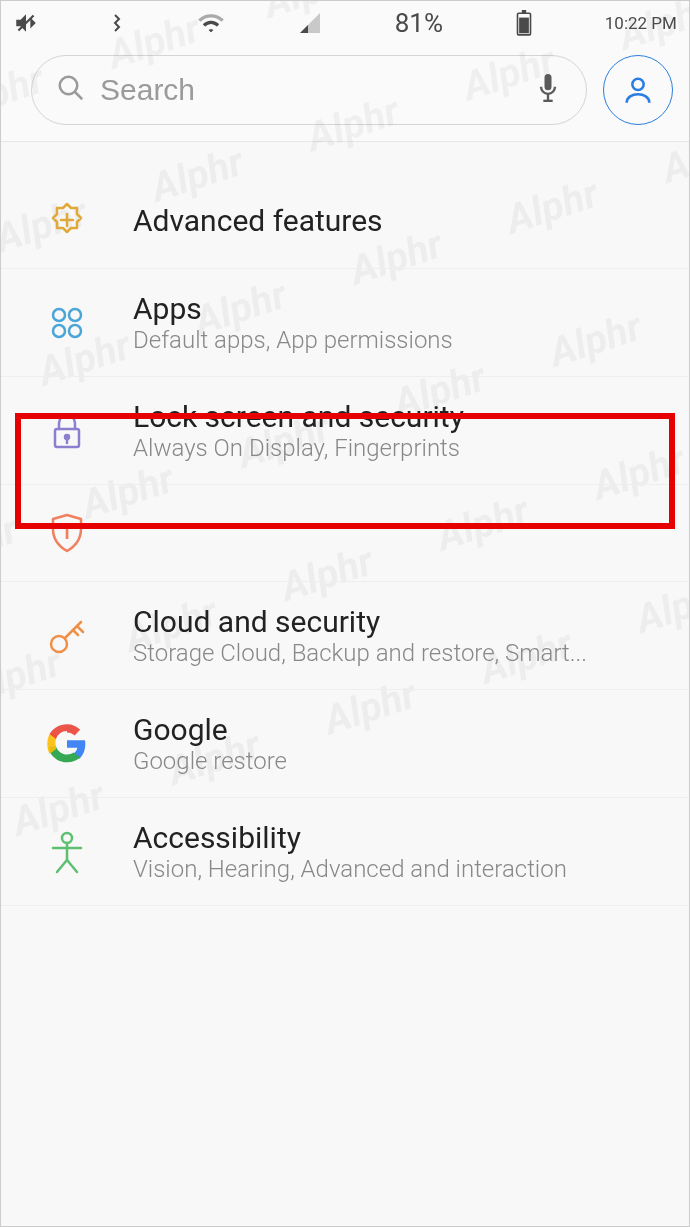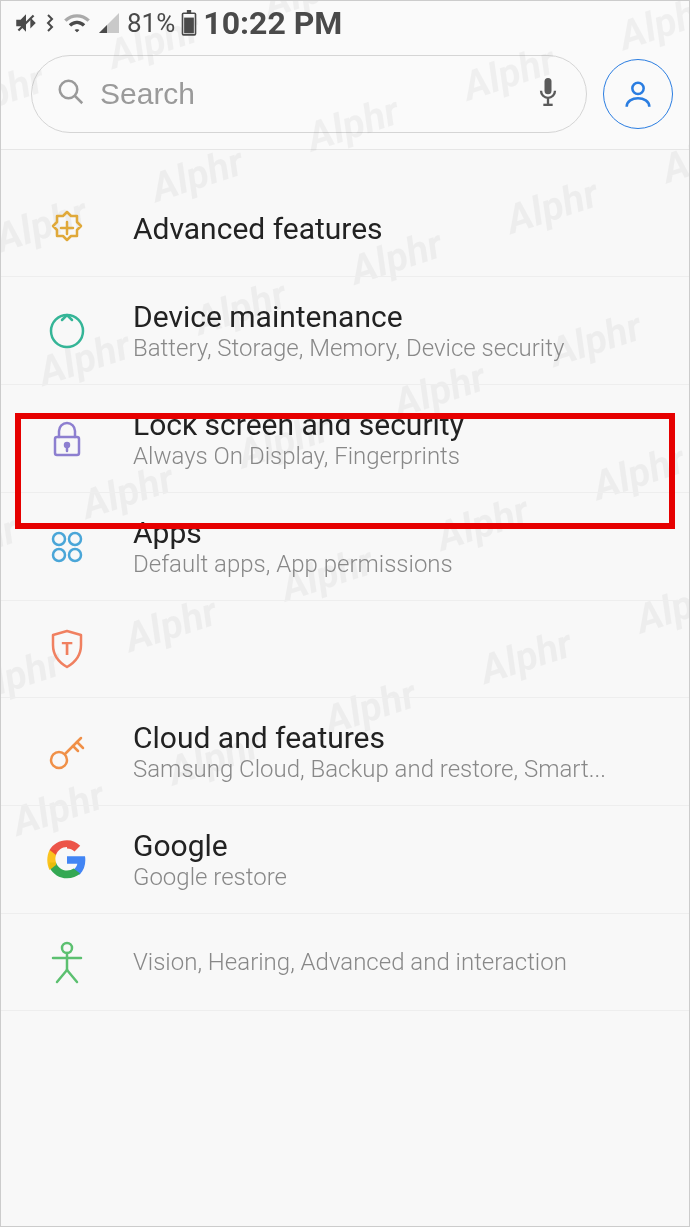--- a/index.html
+++ b/index.html
@@ -8,40 +8,40 @@
   height: 1227px;
   background: #f8f8f8;
   font-family: -apple-system, "Segoe UI", Roboto, sans-serif;
   position: relative;
   overflow: hidden;
   border: 1px solid #ccc;
 }
 .status-bar {
   height: 44px;
   display: flex;
-  justify-content: flex-start;
+  justify-content: space-between;
   align-items: center;
   padding: 0 12px;
   font-size: 26px;
   color: #4a4a4a;
   gap: 6px;
   background: #fafafa;
 }
 .status-bar .icon { display: inline-flex; align-items: center; }
 .search-row {
   display: flex;
   align-items: center;
   padding: 10px 16px 16px 30px;
   gap: 16px;
   background: #fafafa;
   border-bottom: 1px solid #e6e6e6;
 }
 .search-pill {
   flex: 1;
-  height: 78px;
+  height: 70px;
   border: 1px solid #d5d5d5;
   border-radius: 40px;
   display: flex;
   align-items: center;
   padding: 0 24px;
   gap: 14px;
   background: #fafafa;
 }
 .search-pill input {
   flex: 1;
@@ -169,21 +169,21 @@
       </svg>
   </span>
   <span style="font-size:26px;">81%</span>
   <span class="icon">
     <svg width="16" height="26" viewBox="0 0 14 24" fill="#4a4a4a">
         <rect x="1" y="3" width="12" height="20" rx="1" fill="none" stroke="#4a4a4a" stroke-width="1.5"></rect>
         <rect x="5" y="0" width="4" height="3"></rect>
         <rect x="2.5" y="7" width="9" height="14.5"></rect>
       </svg>
   </span>
-  <span style="font-size:32px;font-weight:bold;">10:22 PM</span>
+  <span style="font-size:17px;">10:22 PM</span>
 </div>
 
 <div class="search-row">
   <div class="search-pill">
     <span>
       <svg width="30" height="30" viewBox="0 0 24 24" fill="none" stroke="#9a9a9a" stroke-width="2">
           <circle cx="10" cy="10" r="7"></circle>
           <line x1="21" y1="21" x2="15" y2="15"></line>
         </svg>
     </span>
@@ -215,80 +215,68 @@
             <line x1="24" y1="18" x2="24" y2="30"></line>
             <line x1="18" y1="24" x2="30" y2="24"></line>
           </svg>
         </div>
     <div class="text-slot">
       <div class="title">Advanced features</div>
     </div>
       </div>
       <div class="settings-item">
     <div class="icon-slot">
-          <svg width="48" height="48" viewBox="0 0 48 48" fill="none" stroke="#35b597" stroke-width="2.5" stroke-linecap="round" stroke-linejoin="round">
-            <circle cx="24" cy="24" r="16"></circle>
-            <path d="M24 8 l-5 5 M24 8 l5 5"></path>
-          </svg>
-        </div>
-    <div class="text-slot">
-      <div class="title">Device maintenance</div>
-      <div class="subtitle">Battery, Storage, Memory, Device security</div>
+          <svg width="48" height="48" viewBox="0 0 48 48" fill="none" stroke="#4aa6d8" stroke-width="2.5" stroke-linecap="round" stroke-linejoin="round">
+            <circle cx="16" cy="16" r="6"></circle>
+            <circle cx="32" cy="16" r="6"></circle>
+            <circle cx="16" cy="32" r="6"></circle>
+            <circle cx="32" cy="32" r="6"></circle>
+          </svg>
+        </div>
+    <div class="text-slot">
+      <div class="title">Apps</div>
+      <div class="subtitle">Default apps, App permissions</div>
     </div>
       </div>
       <div class="settings-item">
     <div class="icon-slot">
           <svg width="48" height="48" viewBox="0 0 48 48" fill="none" stroke="#8d7fd0" stroke-width="2.5" stroke-linecap="round" stroke-linejoin="round">
             <rect x="12" y="22" width="24" height="18" rx="2"></rect>
             <path d="M16 22v-6a8 8 0 0 1 16 0v6"></path>
             <circle cx="24" cy="30" r="2" fill="#8d7fd0"></circle>
             <line x1="24" y1="32" x2="24" y2="36"></line>
           </svg>
         </div>
     <div class="text-slot">
       <div class="title">Lock screen and security</div>
       <div class="subtitle">Always On Display, Fingerprints</div>
     </div>
       </div>
       <div class="settings-item">
     <div class="icon-slot">
-          <svg width="48" height="48" viewBox="0 0 48 48" fill="none" stroke="#4aa6d8" stroke-width="2.5" stroke-linecap="round" stroke-linejoin="round">
-            <circle cx="16" cy="16" r="6"></circle>
-            <circle cx="32" cy="16" r="6"></circle>
-            <circle cx="16" cy="32" r="6"></circle>
-            <circle cx="32" cy="32" r="6"></circle>
-          </svg>
-        </div>
-    <div class="text-slot">
-      <div class="title">Apps</div>
-      <div class="subtitle">Default apps, App permissions</div>
-    </div>
-      </div>
-      <div class="settings-item">
-    <div class="icon-slot">
           <svg width="48" height="48" viewBox="0 0 48 48" fill="none" stroke="#f08060" stroke-width="2.5" stroke-linecap="round" stroke-linejoin="round">
             <path d="M24 6l14 4v10c0 12-7 18-14 22-7-4-14-10-14-22V10z"></path>
             <text x="24" y="30" font-size="18" fill="#f08060" stroke="none" text-anchor="middle" font-weight="bold">T</text>
           </svg>
         </div>
     <div class="text-slot">
     </div>
       </div>
       <div class="settings-item">
     <div class="icon-slot">
           <svg width="48" height="48" viewBox="0 0 48 48" fill="none" stroke="#f09048" stroke-width="2.5" stroke-linecap="round" stroke-linejoin="round">
             <circle cx="16" cy="32" r="8"></circle>
             <line x1="22" y1="26" x2="38" y2="10"></line>
             <line x1="34" y1="14" x2="40" y2="20"></line>
             <line x1="30" y1="18" x2="35" y2="23"></line>
           </svg>
         </div>
     <div class="text-slot">
-      <div class="title">Cloud and features</div>
-      <div class="subtitle">Samsung Cloud, Backup and restore, Smart...</div>
+      <div class="title">Cloud and security</div>
+      <div class="subtitle">Storage Cloud, Backup and restore, Smart...</div>
     </div>
       </div>
       <div class="settings-item">
     <div class="icon-slot">
           <svg width="44" height="44" viewBox="0 0 48 48">
             <path fill="#4285F4" d="M44 24c0-1.4-.1-2.8-.4-4H24v8h11.3c-.5 2.6-2 4.9-4.3 6.4v5.3h7C42 35.6 44 30.2 44 24z"></path>
             <path fill="#34A853" d="M24 44c5.8 0 10.7-1.9 14.3-5.3l-7-5.3c-2 1.3-4.5 2.1-7.3 2.1-5.6 0-10.3-3.8-12-8.8H5v5.5C8.6 39.5 15.7 44 24 44z"></path>
             <path fill="#FBBC05" d="M12 26.7c-.4-1.3-.7-2.6-.7-4s.2-2.7.7-4V13H5C3.4 16.3 2.5 20 2.5 24s.9 7.7 2.5 11l7-5.5z" opacity=".9"></path>
             <path fill="#EA4335" d="M24 11.5c3.2 0 6 1.1 8.2 3.2l6.2-6.2C34.7 4.7 29.8 2.5 24 2.5 15.7 2.5 8.6 7 5 13l7 5.5c1.7-5 6.4-8.8 12-8.8z" opacity=".9"></path>
           </svg>
@@ -302,19 +290,20 @@
     <div class="icon-slot">
           <svg width="48" height="48" viewBox="0 0 48 48" fill="none" stroke="#5cc070" stroke-width="2.5" stroke-linecap="round" stroke-linejoin="round">
             <circle cx="24" cy="10" r="5"></circle>
             <line x1="24" y1="15" x2="24" y2="32"></line>
             <line x1="10" y1="20" x2="38" y2="20"></line>
             <line x1="24" y1="32" x2="14" y2="44"></line>
             <line x1="24" y1="32" x2="34" y2="44"></line>
           </svg>
         </div>
     <div class="text-slot">
+      <div class="title">Accessibility</div>
       <div class="subtitle">Vision, Hearing, Advanced and interaction</div>
     </div>
       </div>
     </div>
 </div>
 
 <div class="highlight-box"></div>
 
 </body></html>

